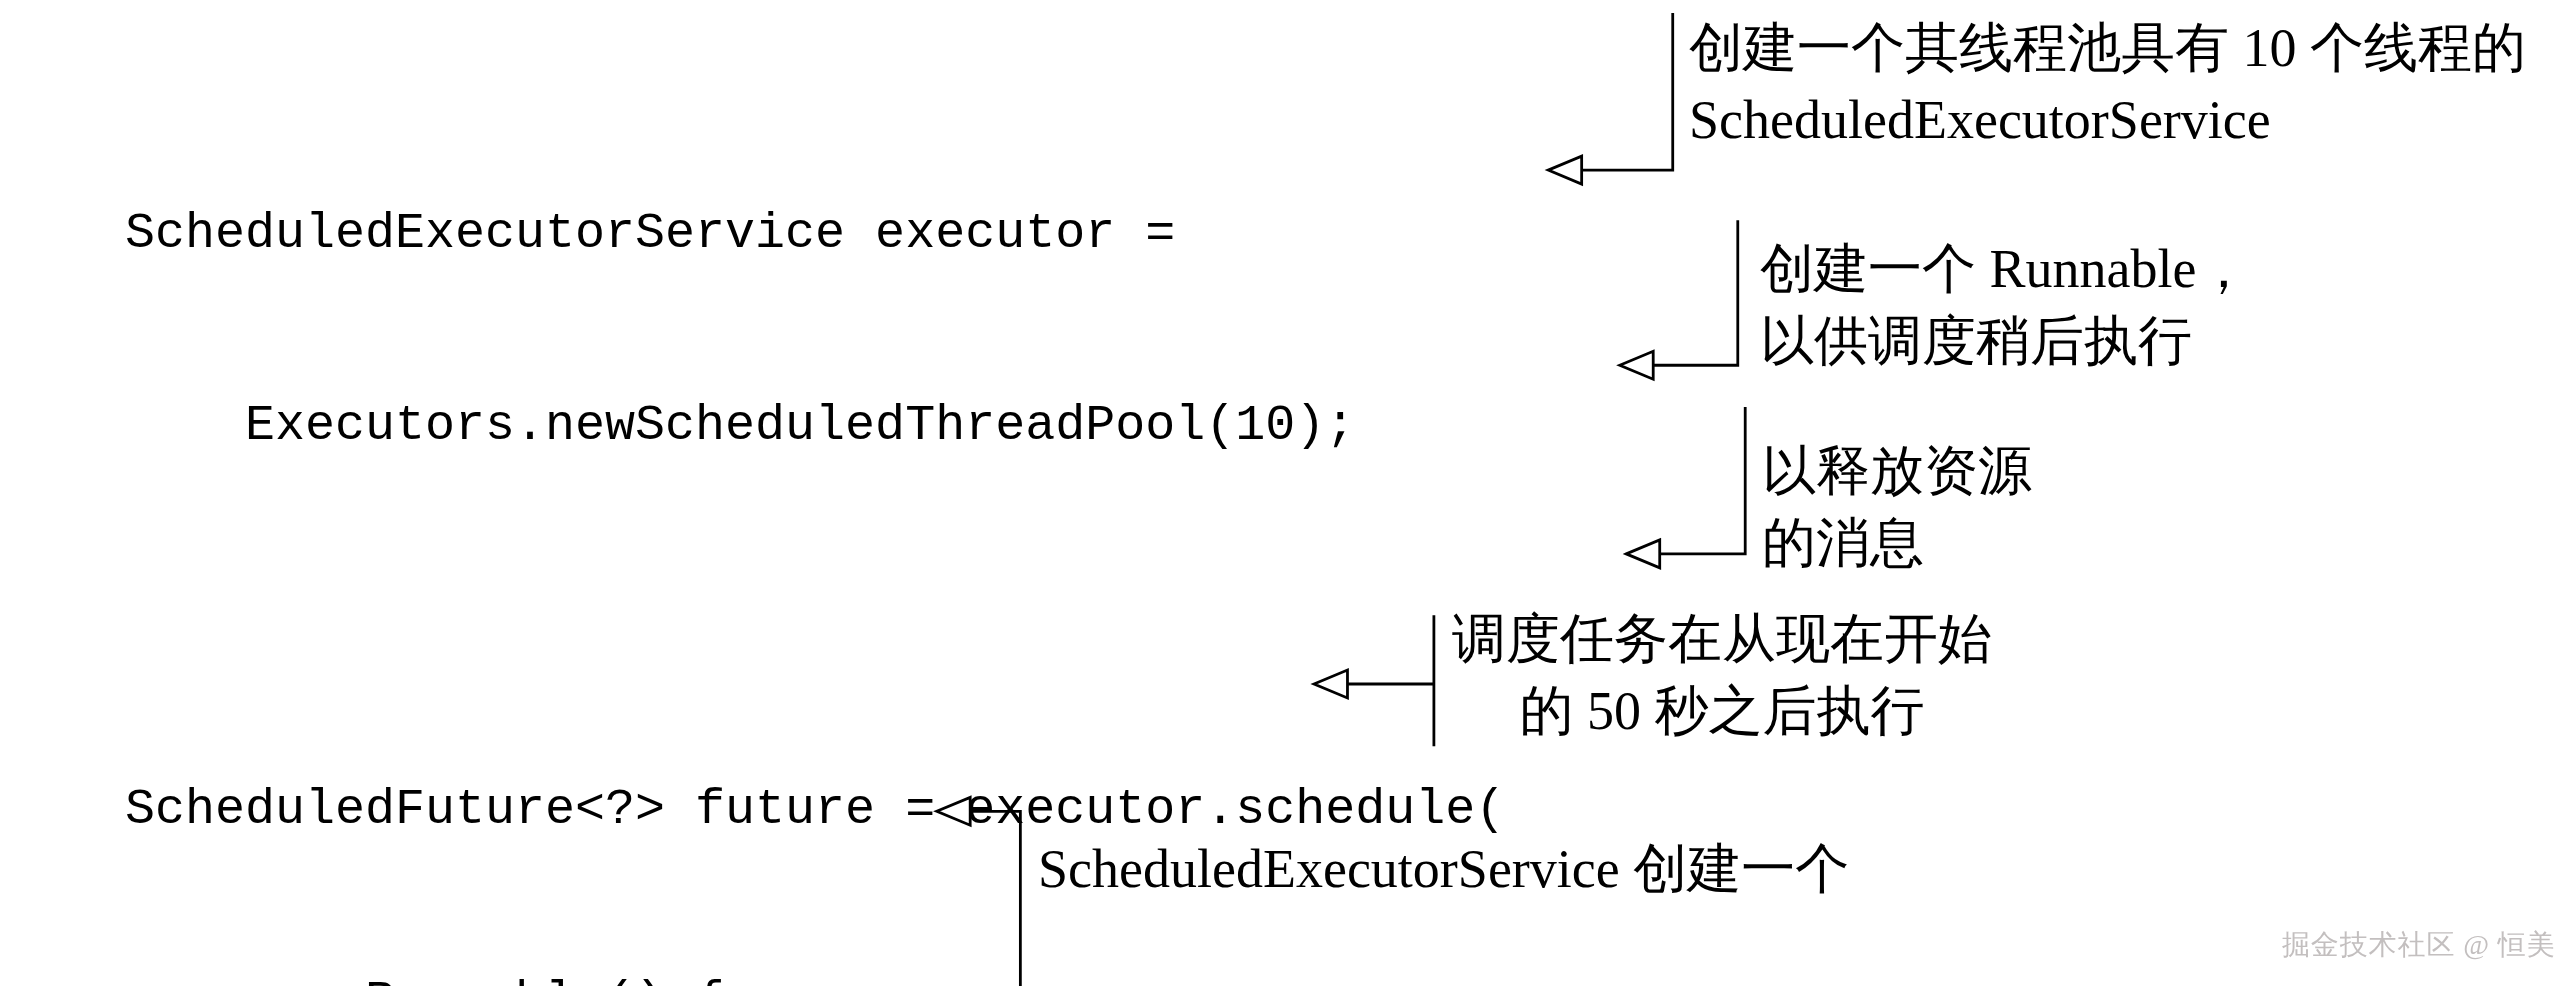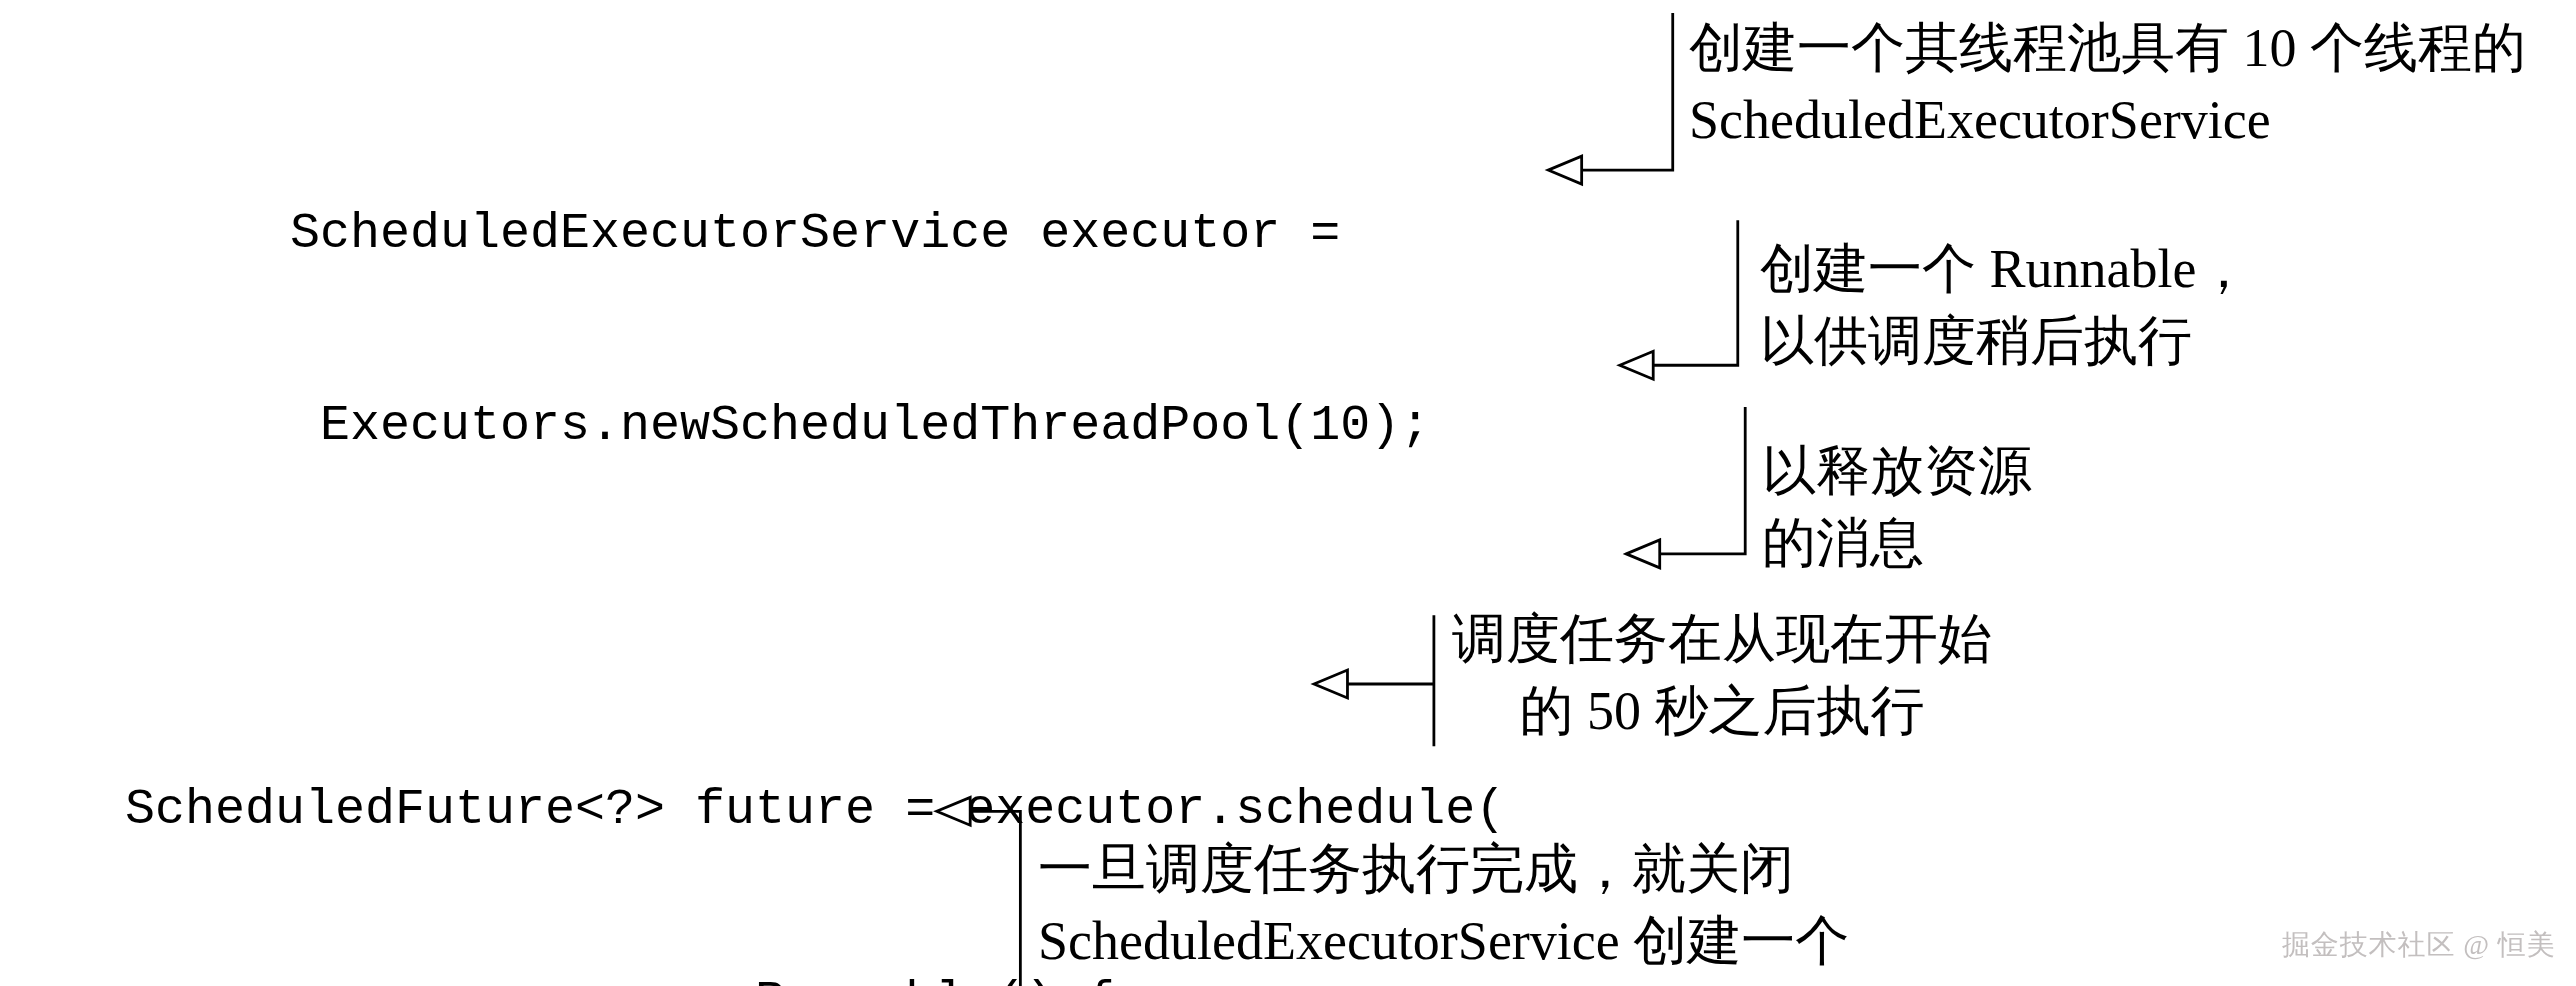--- a/index.html
+++ b/index.html
@@ -6,21 +6,21 @@
   body{
     width:2576px;height:987px;position:relative;overflow:hidden;
     background:#ffffff;
   }
   .code{
     position:absolute;left:125px;top:74px;
     font-family:"Liberation Mono","DejaVu Sans Mono",monospace;
     font-size:50px;line-height:64px;color:#000;
     white-space:pre;
   }
-  .code-line{min-height:64px;text-align:center;}
+  .code-line{min-height:64px;}
   .ann{
     position:absolute;
     font-family:"Liberation Serif","DejaVu Serif",serif;
     font-size:54px;line-height:72px;color:#000;
     white-space:nowrap;
   }
   #connectors{position:absolute;left:0;top:0;pointer-events:none;}
   #connectors polyline{fill:none;stroke:#000;stroke-width:3;}
   #connectors polygon{fill:#ffffff;stroke:#000;stroke-width:3;stroke-linejoin:miter;}
   .watermark{
@@ -86,18 +86,17 @@
   <div>以释放资源</div>
   <div>的消息</div>
 </div>
 
 <div class="ann" style="left:1452px;top:603px;text-align:center;">
   <div>调度任务在从现在开始</div>
   <div>的 50 秒之后执行</div>
 </div>
 
 <div class="ann" style="left:1038px;top:833px;">
-  <div>一旦调度任务执行完成，就关闭</div>
   <div>ScheduledExecutorService 创建一个</div>
 </div>
 
 <div class="watermark">掘金技术社区 @ 恒美</div>
 
 
 </body></html>

